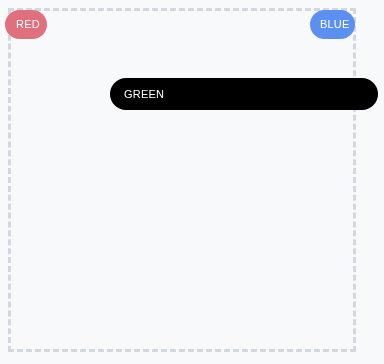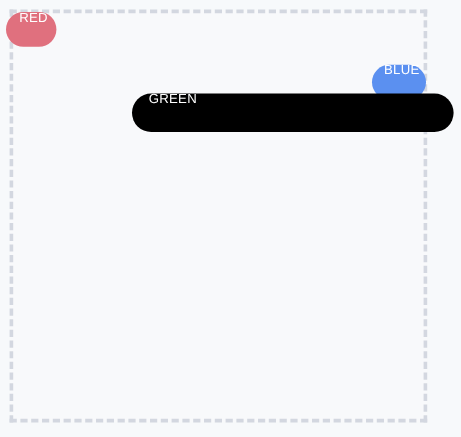--- a/index.html
+++ b/index.html
@@ -25,21 +25,21 @@
     box-sizing: border-box;
     border: 3px dashed #d3d7e0;
     background: #f8f9fb;
   }
 
   
   .pill {
     position: absolute;
     box-sizing: border-box;
     display: flex;
-    align-items: flex-start;
+    align-items: center;
     border-radius: 999px;
     color: #ffffff;
     font-size: 11px;
     font-family: "Liberation Sans", sans-serif;
     letter-spacing: 0.2px;
     white-space: nowrap;
     user-select: none;
     cursor: pointer;
   }
   .pill .pill-label {
@@ -56,21 +56,20 @@
     padding-left: 11px;
     background: #e0707e;
   }
   #pill-blue {
     left: 310px;
     top: 10px;
     width: 45px;
     height: 29px;
     padding-left: 10px;
     background: #5b90f0;
-    margin-top: 44px;
   }
   #pill-green {
     left: 110px;
     top: 78px;
     width: 268px;
     height: 32px;
     padding-left: 14px;
     background: #000000;
   }
 </style>

